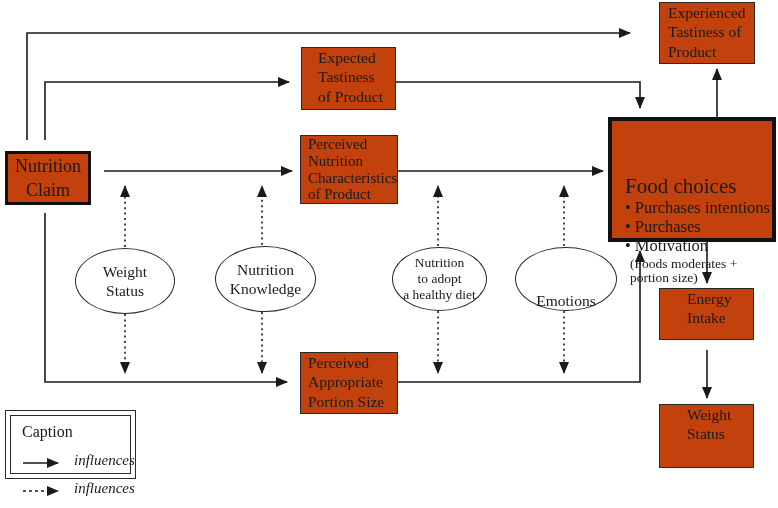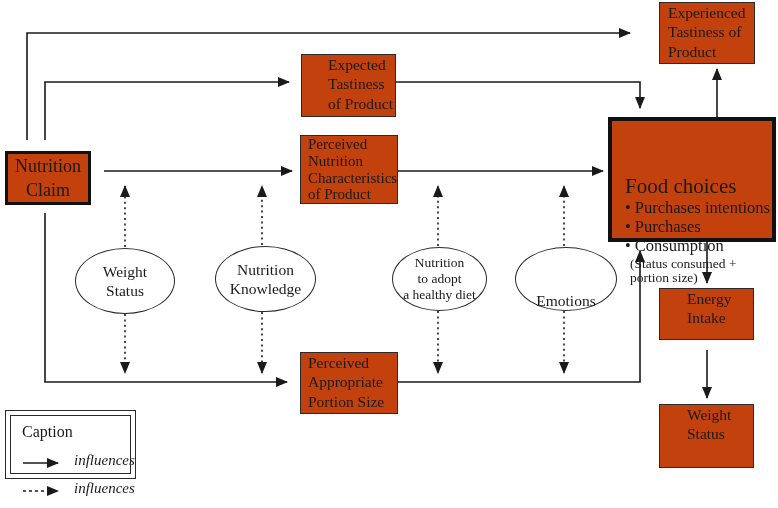--- a/index.html
+++ b/index.html
@@ -23,21 +23,21 @@
   .node .lbl{
     white-space:pre-line;
     font-size:15.5px;
     line-height:1.25;
   }
   .thick{border:3px solid #111111;}
   
   .n-claim{left:5px;top:151px;width:86px;height:54px;justify-content:center;text-align:center;}
   .n-claim .lbl{font-size:18px;line-height:1.35;}
   
-  .n-expected{left:301px;top:54px;width:95px;height:63px;padding-left:26px;}
+  .n-expected{left:301px;top:47px;width:95px;height:63px;padding-left:16px;}
   .n-perceived{left:300px;top:135px;width:98px;height:69px;padding-left:7px;}
   .n-perceived .lbl{line-height:1.12;font-size:15px;}
   .n-portion{left:300px;top:352px;width:98px;height:62px;padding-left:7px;}
   
   .n-exp-taste{left:659px;top:2px;width:96px;height:62px;padding-left:8px;}
   .n-energy{left:659px;top:288px;width:95px;height:52px;padding-left:27px;}
   .n-wstatus{left:659px;top:404px;width:95px;height:64px;padding-left:27px;}
   
   .n-food{
     left:608px;top:117px;width:168px;height:125px;
@@ -157,23 +157,23 @@
 
   <div class="node n-food">
     <div class="fc-title">Food choices</div>
     <div class="fc-bullet">
       <span class="b">•</span><span>Purchases intentions</span>
     </div>
     <div class="fc-bullet">
       <span class="b">•</span><span>Purchases</span>
     </div>
     <div class="fc-bullet">
-      <span class="b">•</span><span>Consumption</span>
-    </div>
-    <div class="fc-note">(Status consumed +
+      <span class="b">•</span><span>Motivation</span>
+    </div>
+    <div class="fc-note">(Foods moderates +
 portion size)</div>
   </div>
 
   <div class="node n-energy">
     <span class="lbl">Energy
 Intake</span>
   </div>
 
   <div class="node n-wstatus">
     <span class="lbl">Weight

